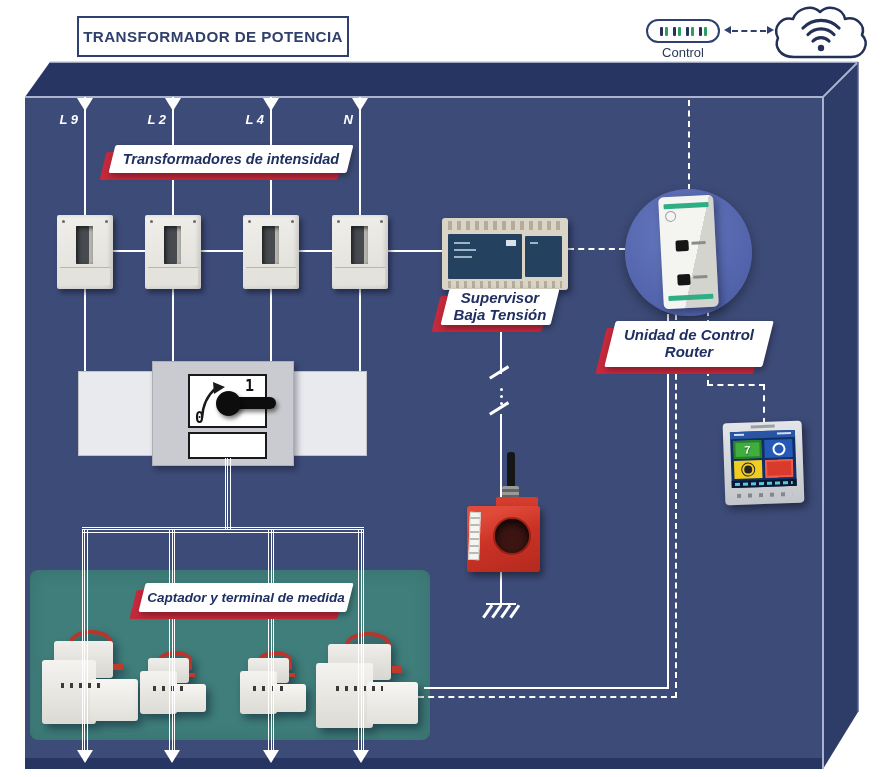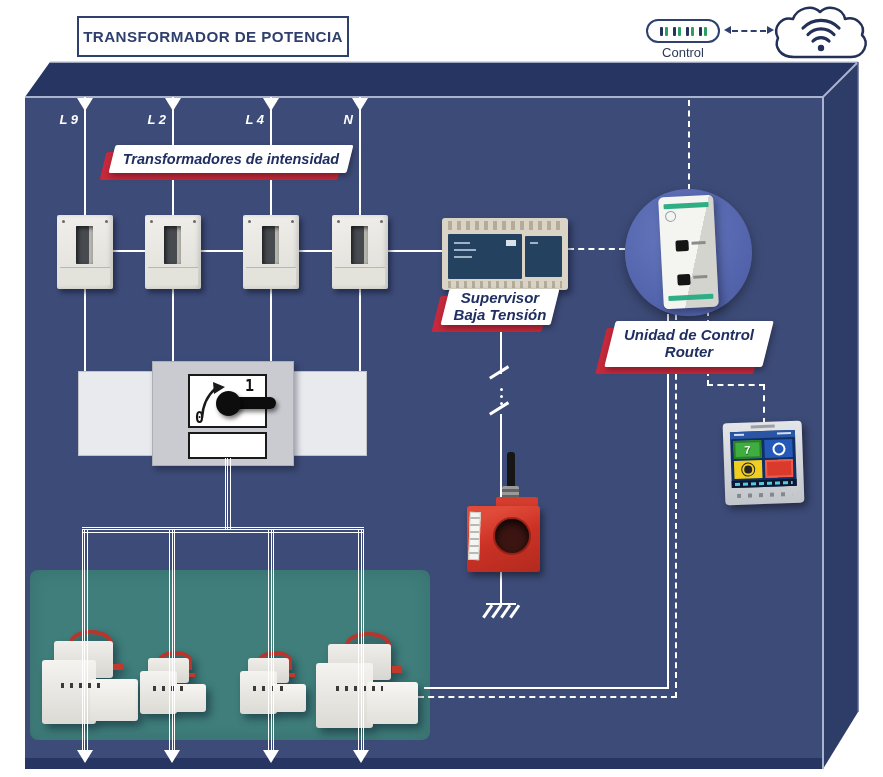--- a/index.html
+++ b/index.html
@@ -317,20 +317,25 @@
     </div>
   </div>
   <div class="banner" style="left:610px;top:321px;width:158px;height:46px">
     <div class="sh"></div>
     <div class="fc"></div>
     <div class="tx" style="font-size:15px">
       <span>Unidad de Control</span>
       <span>Router</span>
     </div>
   </div>
+  <div class="banner" style="left:142px;top:583px;width:208px;height:29px">
+    <div class="sh"></div>
+    <div class="fc"></div>
+    <div class="tx" style="font-size:13.5px">Captador y terminal de medida</div>
+  </div>
 
   <div class="titlebox">TRANSFORMADOR DE POTENCIA</div>
 
   <div class="router">
     <div class="pair">
         <div class="led n"></div>
         <div class="led g"></div>
       </div>
     <div class="pair">
         <div class="led n"></div>

